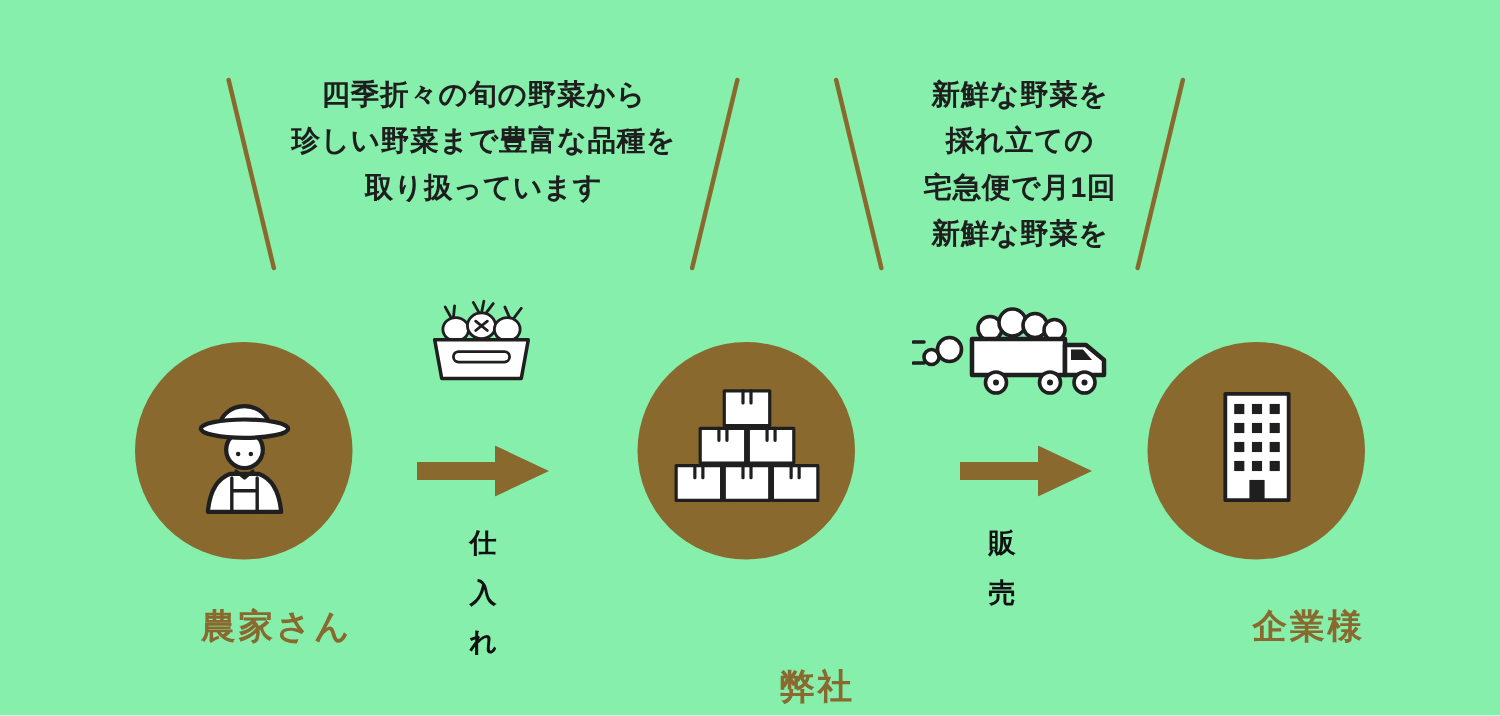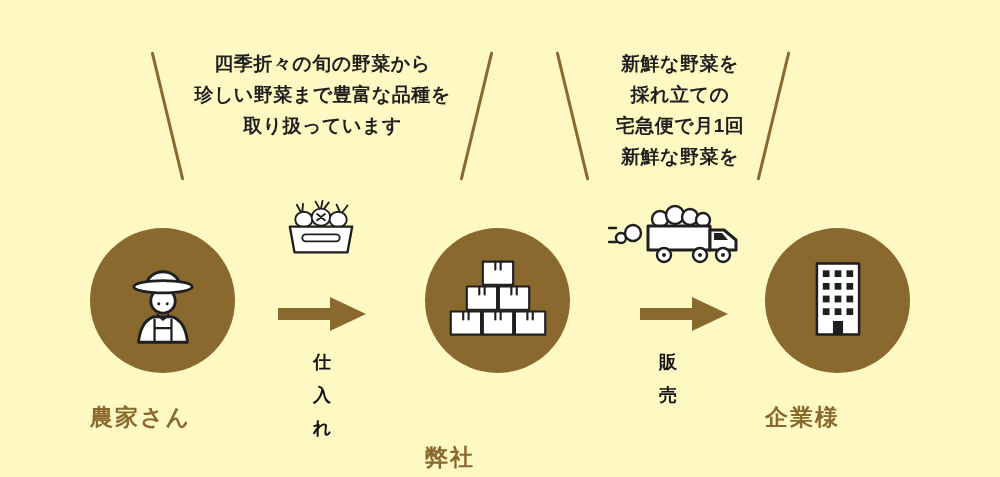--- a/index.html
+++ b/index.html
@@ -1,36 +1,36 @@
 <!DOCTYPE html>
 <html><head>
 <meta charset="utf-8">
 <style>
   html,body{margin:0;padding:0;background:#ffffff;}
   .canvas{
-    position:relative;width:1000px;height:477px;background:#fef9c3;overflow:hidden;
+    position:relative;width:1000px;height:477px;background:#86efac;overflow:hidden;
     font-family:"Liberation Sans","DejaVu Sans",sans-serif;color:#1e1e1e;
   }
   .callout{position:absolute;text-align:center;font-size:19px;font-weight:600;
     line-height:31px;letter-spacing:.5px;color:#1e1e1e;}
   .slant{position:absolute;width:3px;height:132px;background:#8a692f;border-radius:2px;}
   .slant.l{transform:rotate(-13.5deg);}
   .slant.r{transform:rotate(13.5deg);}
   #slant-1{left:166px;top:50px;}
   #slant-2{left:475px;top:50px;}
   #slant-3{left:571px;top:50px;}
   #slant-4{left:772px;top:50px;}
   #callout-1{left:175px;top:48px;width:295px;}
   #callout-2{left:565px;top:48px;width:230px;}
   .stage-circle{position:absolute;width:145px;height:145px;border-radius:50%;
     background:#8a692f;display:flex;align-items:center;justify-content:center;}
   #circle-1{left:90px;top:228px;}
   #circle-2{left:425px;top:228px;}
   #circle-3{left:765px;top:228px;}
-  .stage-label{position:absolute;width:145px;top:402px;text-align:left;
+  .stage-label{position:absolute;width:145px;top:402px;text-align:right;
     color:#8a692f;font-size:23px;font-weight:bold;letter-spacing:2px;}
   #stage-label-1{left:90px;}
   #stage-label-2{left:425px;margin-top:40px;}
   #stage-label-3{left:765px;}
   .arrow{position:absolute;width:88px;height:34px;}
   #arrow-1{left:278px;top:297px;}
   #arrow-2{left:640px;top:297px;}
   .step-label{position:absolute;width:32px;font-size:18px;font-weight:bold;color:#111;
     line-height:33px;text-align:center;word-break:break-all;letter-spacing:0;}
   #step-label-1{left:306px;top:346px;}

